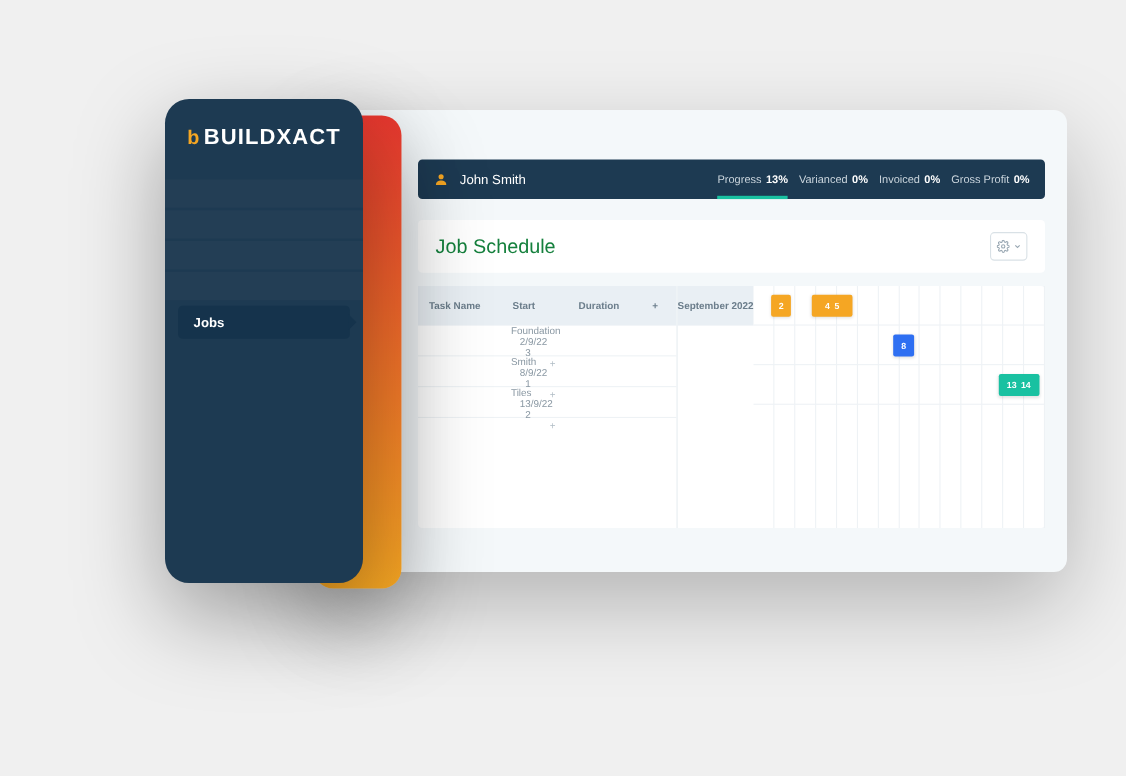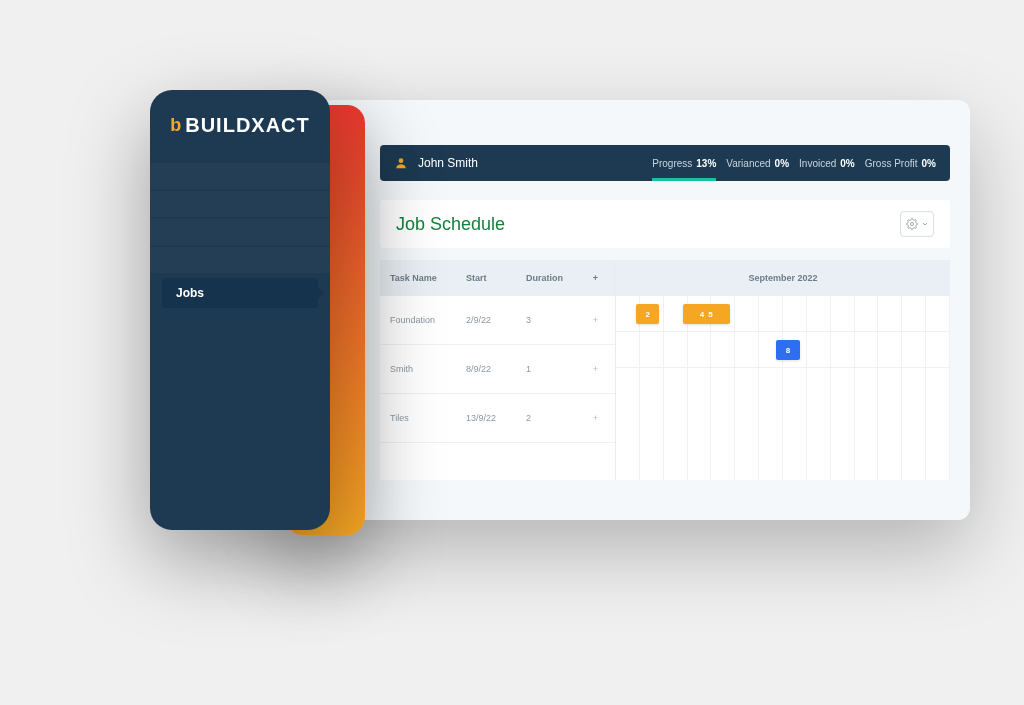--- a/index.html
+++ b/index.html
@@ -101,47 +101,48 @@
   .schedule .left-cols {
     width: 236px;
     border-right: 1px solid #e7edf1;
     display:flex;
     flex-direction:column;
   }
   .schedule .gantt {
     flex:1;
     position:relative;
     display:flex;
-    flex-direction:column;
+    flex-direction:row;
     justify-content:center;
   }
 
   .sch-header {
     height: 36px;
     background: #e9eff4;
     display:flex;
     align-items:center;
     font-size: 9px;
     color:#6b7d8b;
     font-weight: 600;
   }
   .left-cols .sch-header { padding-left: 10px; }
   .col-task { width: 76px; }
   .col-start { width: 60px; }
   .col-dur { width: 50px; }
   .col-plus { flex:1; text-align:center; }
 
   .task-row {
-    height: 49px;
+    height: 28px;
     border-bottom: 1px solid #eef2f5;
     display:flex;
     align-items:center;
     font-size: 9px;
     color:#8a98a3;
     padding-left:10px;
+    flex-direction:column;
   }
   .task-row .plus { cursor:pointer; color:#b0bcc5; }
 
   .gantt .sch-header { justify-content:center; }
 
   .gantt-grid {
     position:relative;
     flex:1;
   }
   .gantt-row {
@@ -333,20 +334,26 @@
             <div class="bar" style="background: rgb(245, 166, 35); left: 20%; width: 14%;">
               <span>4</span>
               <span>5</span>
             </div>
           </div>
           <div class="gantt-row">
             <div class="bar" style="background: rgb(46, 111, 242); left: 48%; width: 7%;">
               <span>8</span>
             </div>
           </div>
+          <div class="gantt-row">
+            <div class="bar" style="background: rgb(25, 193, 161); left: 84%; width: 14%;">
+              <span>13</span>
+              <span>14</span>
+            </div>
+          </div>
         </div>
     </div>
   </div>
 
 </div>
 
 <div class="gradient-card"></div>
 
 <div class="sidebar">
   <div class="logo">

